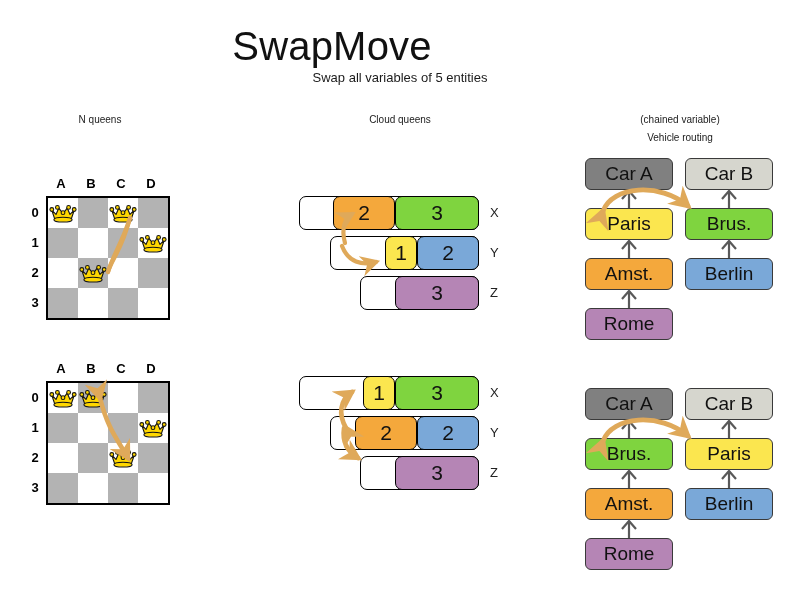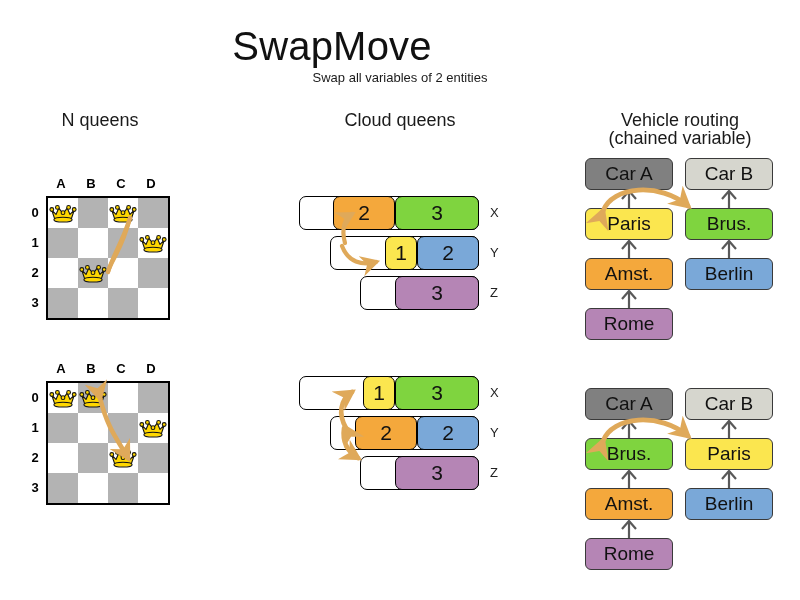--- a/index.html
+++ b/index.html
@@ -13,21 +13,21 @@
   
   #title{
     left:0;top:24px;width:664px;text-align:center;
     font-size:40px;font-weight:400;letter-spacing:.2px;color:#111;
   }
   #subtitle{
     left:0;top:70px;width:800px;text-align:center;
     font-size:13px;color:#1a1a1a;
   }
   .col-head{
-    text-align:center;font-size:18px;color:#1a1a1a;line-height:18px;
+    text-align:center;font-size:10px;color:#1a1a1a;line-height:18px;
   }
 
   
   .board{border:2px solid #000;box-sizing:content-box;}
   .brow{display:flex;}
   .cell{
     width:30px;height:30px;box-sizing:border-box;
     position:relative;
   }
   .cell.dark{background:#b3b3b3;}
@@ -66,27 +66,27 @@
     display:flex;align-items:center;justify-content:center;
     font-size:19px;color:#111;
   }
 
   svg.ov{position:absolute;left:0;top:0;width:800px;height:600px;pointer-events:none;}
 </style>
 </head>
 <body>
 
 <div class="abs" id="title">SwapMove</div>
-<div class="abs" id="subtitle">Swap all variables of 2 entities</div>
+<div class="abs" id="subtitle">Swap all variables of 5 entities</div>
 
 <div class="abs col-head" style="left:20px;top:111px;width:160px;">N queens</div>
 <div class="abs col-head" style="left:310px;top:111px;width:180px;">Cloud queens</div>
 <div class="abs col-head" style="left:590px;top:111px;width:180px;">
+  <div>(chained variable)</div>
   <div>Vehicle routing</div>
-  <div>(chained variable)</div>
 </div>
 
 <div class="abs" id="board-before" style="left:46px;top:196px;">
     <div class="board">
       <div class="brow">
         <div class="cell light">
           <svg viewBox="0 0 40 30" class="q">
             <path d="M4 11 L8 23 L32 23 L36 11 L30 17 L26 8 L20 16 L14 8 L10 17 Z" fill="#ffd700" stroke="#141414" stroke-width="1.6" stroke-linejoin="round"></path>
             <ellipse cx="20" cy="24.5" rx="13" ry="3.4" fill="#ffd700" stroke="#141414" stroke-width="1.6"></ellipse>
             <circle cx="4" cy="10" r="2.7" fill="#ffd700" stroke="#141414" stroke-width="1.5"></circle>

